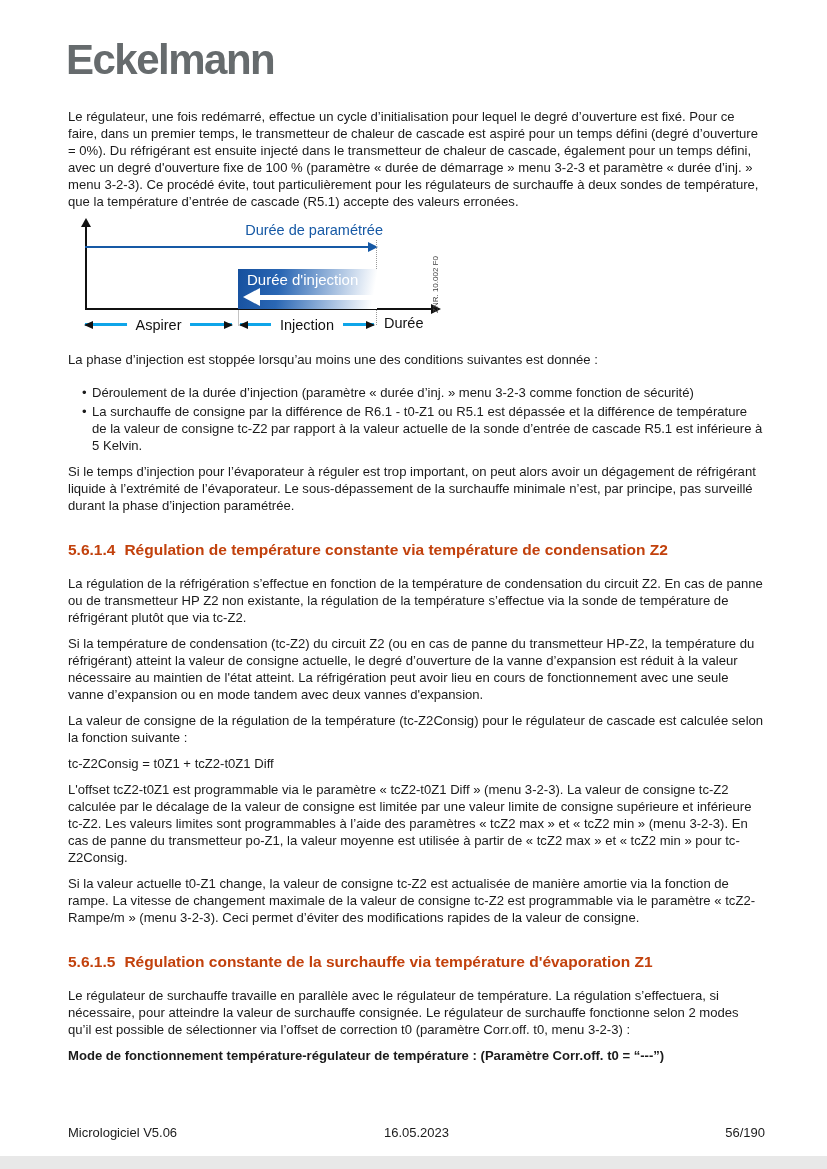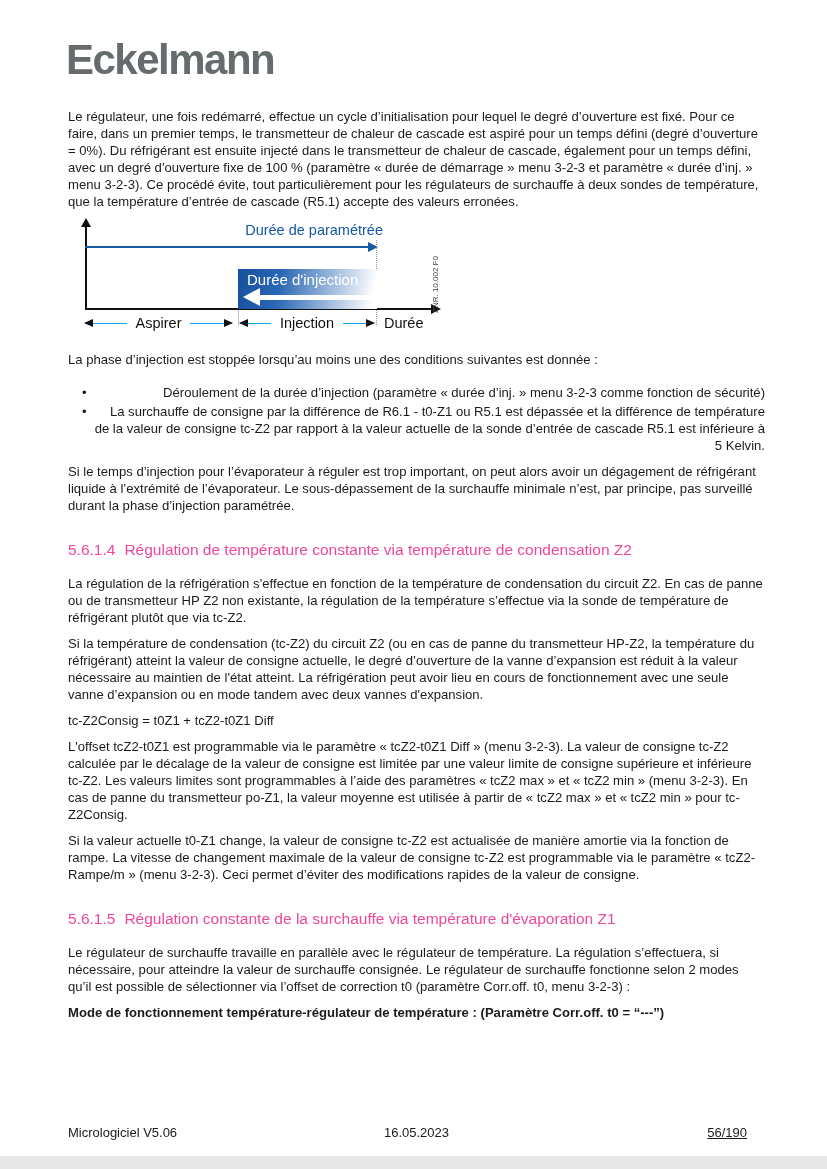--- a/index.html
+++ b/index.html
@@ -17,25 +17,25 @@
     font-size:42px;font-weight:700;letter-spacing:-1.5px;
     color:#666b6d;
   }
   .content{
     position:absolute;left:68px;top:108px;width:697px;
     font-size:13.1px;line-height:17px;
   }
   p.body{margin:0 0 9px 0;}
   p.tightbottom{margin-bottom:16px;}
   ul.blist{margin:0 0 9px 0;padding:0 0 0 14px;list-style:none;}
-  ul.blist li{position:relative;margin:0 0 2px 0;padding-left:10px;text-align:right;}
+  ul.blist li{position:relative;margin:0 0 2px 0;padding-left:10px;}
   ul.blist li::before{content:"•";position:absolute;left:0;top:0;}
   h2.sect{
-    font-size:15.5px;font-weight:400;line-height:20px;
-    margin:26px 0 15px 0;color:#ec4899;
+    font-size:15.5px;font-weight:700;line-height:20px;
+    margin:26px 0 15px 0;color:#c2410c;
   }
   h2.sect .ht{margin-left:9px;}
   .modeblock{margin:10px 0 0 0;}
 
   
   .figure{
     position:relative;width:380px;height:122px;
     margin:2px 0 10px 10px;
   }
   .tri{position:absolute;width:0;height:0;}
@@ -48,42 +48,42 @@
   .startup-label{position:absolute;right:75px;top:3px;font-size:14.5px;color:#1659a5;white-space:nowrap;}
   .dotline{position:absolute;left:298px;top:21px;height:85px;width:0;border-left:1px dotted #999;}
   .graybox-tick{position:absolute;left:160px;top:91px;height:16px;width:0;border-left:1px solid #c3c3c3;}
   .injbox{
     position:absolute;left:160px;top:50px;width:139px;height:40px;
     background:linear-gradient(100deg,#16509e 0%,#2a67b4 30%,#ffffff 96%);
   }
   .injbox-label{position:absolute;left:9px;top:2px;font-size:15px;color:#ffffff;white-space:nowrap;}
   .injbox-shaft{position:absolute;left:21px;right:2px;top:26px;height:5px;background:#ffffff;}
   .injbox-head{left:5px;top:19px;border-right:17px solid #ffffff;border-top:9px solid transparent;border-bottom:9px solid transparent;}
-  .dblarrow{position:absolute;top:104px;height:0;border-top:1px solid #0ea5e9;}
+  .dblarrow{position:absolute;top:104px;height:0;border-top:3px solid #0ea5e9;}
   .dblarrow .hd-l{left:-1px;top:-5px;border-right:9px solid #111;border-top:4px solid transparent;border-bottom:4px solid transparent;}
   .dblarrow .hd-r{right:-1px;top:-5px;border-left:9px solid #111;border-top:4px solid transparent;border-bottom:4px solid transparent;}
   .dblarrow .lbl{
     position:absolute;left:50%;top:0;transform:translate(-50%,-52%);
     background:#fff;padding:0 9px;font-size:14.5px;white-space:nowrap;color:#111;
   }
   .duree-label{position:absolute;left:306px;top:96px;font-size:14.5px;color:#111;}
   .side-caption{
     position:absolute;left:349px;top:28px;height:66px;
     writing-mode:vertical-rl;transform:rotate(180deg);
     font-size:8px;color:#444;white-space:nowrap;
   }
 
   
   .footer{
     position:absolute;left:68px;bottom:31px;width:697px;
     font-size:13px;color:#1b1b1b;
   }
   .footer .f-left{position:absolute;left:0;top:0;}
   .footer .f-center{position:absolute;left:0;right:0;top:0;text-align:center;}
-  .footer .f-right{position:absolute;right:18px;top:0;text-decoration:underline;}
+  .footer .f-right{position:absolute;right:0;top:0;}
 </style>
 </head>
 <body>
 
 <div class="page">
 
   <div class="logo">Eckelmann</div>
 
   <div class="content">
 
@@ -128,20 +128,21 @@
       <li><span>Déroulement de la durée d’injection (paramètre « durée d’inj. » menu 3-2-3 comme fonction de sécurité)</span></li>
       <li><span>La surchauffe de consigne par la différence de R6.1 - t0-Z1 ou R5.1 est dépassée et la différence de température de la valeur de consigne tc-Z2 par rapport à la valeur actuelle de la sonde d’entrée de cascade R5.1 est inférieure à 5 Kelvin.</span></li>
     </ul>
     <p class="body">Si le temps d’injection pour l’évaporateur à réguler est trop important, on peut alors avoir un dégagement de réfrigérant liquide à l’extrémité de l’évaporateur. Le sous-dépassement de la surchauffe minimale n’est, par principe, pas surveillé durant la phase d’injection paramétrée.</p>
 
     <h2 class="sect">
       <span>5.6.1.4</span><span class="ht">Régulation de température constante via température de condensation Z2</span>
     </h2>
     <p class="body">La régulation de la réfrigération s’effectue en fonction de la température de condensation du  circuit Z2. En cas de panne ou de transmetteur  HP Z2 non existante, la régulation de la température s’effectue via la sonde de température de réfrigérant plutôt que via tc-Z2.</p>
     <p class="body">Si la température de condensation (tc-Z2) du  circuit Z2 (ou en cas de panne du transmetteur HP-Z2, la température du réfrigérant) atteint la valeur de consigne actuelle, le degré d’ouverture de la vanne d’expansion est réduit à la valeur nécessaire au maintien de l'état atteint. La réfrigération peut avoir lieu en cours de fonctionnement avec une seule vanne d’expansion ou en mode tandem avec deux vannes d'expansion.</p>
+    <p class="body">La valeur de consigne de la régulation de la température (tc-Z2Consig) pour le régulateur de cascade est calculée selon la fonction suivante :</p>
     <p class="body">tc-Z2Consig = t0Z1 + tcZ2-t0Z1 Diff</p>
     <p class="body">L'offset tcZ2-t0Z1 est programmable via le paramètre « tcZ2-t0Z1 Diff » (menu 3-2-3). La valeur de consigne tc-Z2 calculée par le décalage de la valeur de consigne est limitée par une valeur limite de consigne supérieure et inférieure tc-Z2. Les valeurs limites sont programmables à l’aide des paramètres « tcZ2 max » et « tcZ2 min » (menu 3-2-3). En cas de panne du transmetteur po-Z1, la valeur moyenne est utilisée à partir de « tcZ2 max » et « tcZ2 min » pour tc-Z2Consig.</p>
     <p class="body">Si la valeur actuelle t0-Z1 change, la valeur de consigne tc-Z2 est actualisée de manière amortie via la fonction de rampe. La vitesse de changement maximale de la valeur de consigne tc-Z2 est programmable via le paramètre « tcZ2-Rampe/m » (menu 3-2-3). Ceci permet d’éviter des modifications rapides de la valeur de consigne.</p>
 
     <h2 class="sect">
       <span>5.6.1.5</span><span class="ht">Régulation constante de la surchauffe via température d'évaporation Z1</span>
     </h2>
     <p class="body">Le régulateur de surchauffe travaille en parallèle avec le régulateur de température. La régulation s’effectuera, si nécessaire, pour atteindre la valeur de surchauffe consignée. Le régulateur de surchauffe fonctionne selon 2 modes qu’il est possible de sélectionner via l’offset de correction t0 (paramètre Corr.off. t0, menu 3-2-3) :</p>
     <p class="body modeblock">
       <strong>Mode de fonctionnement température-régulateur de température : (Paramètre Corr.off. t0 = “---”)</strong><br>

